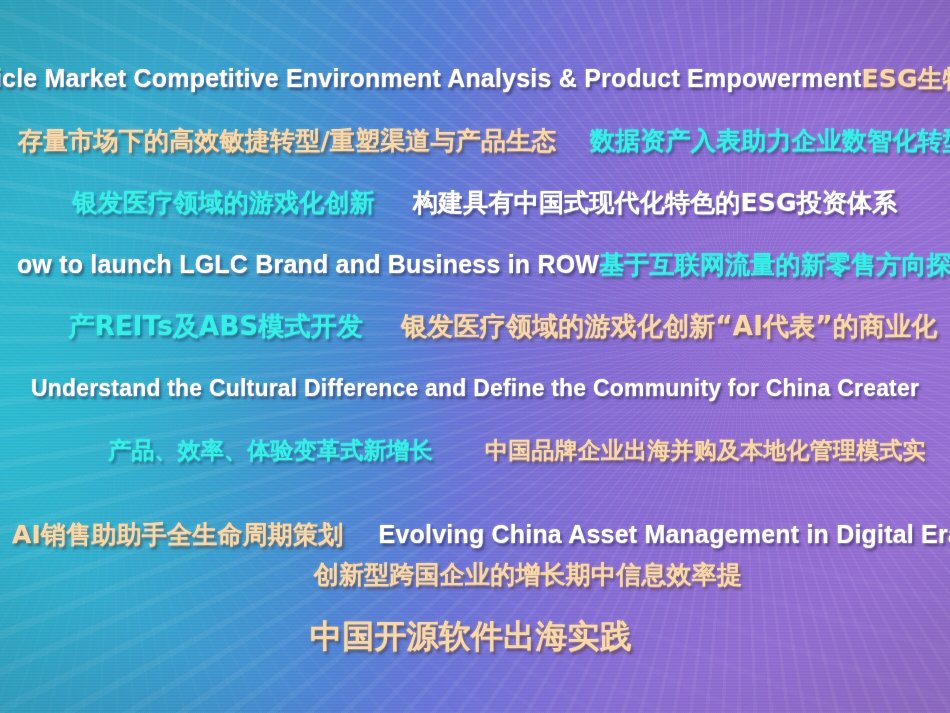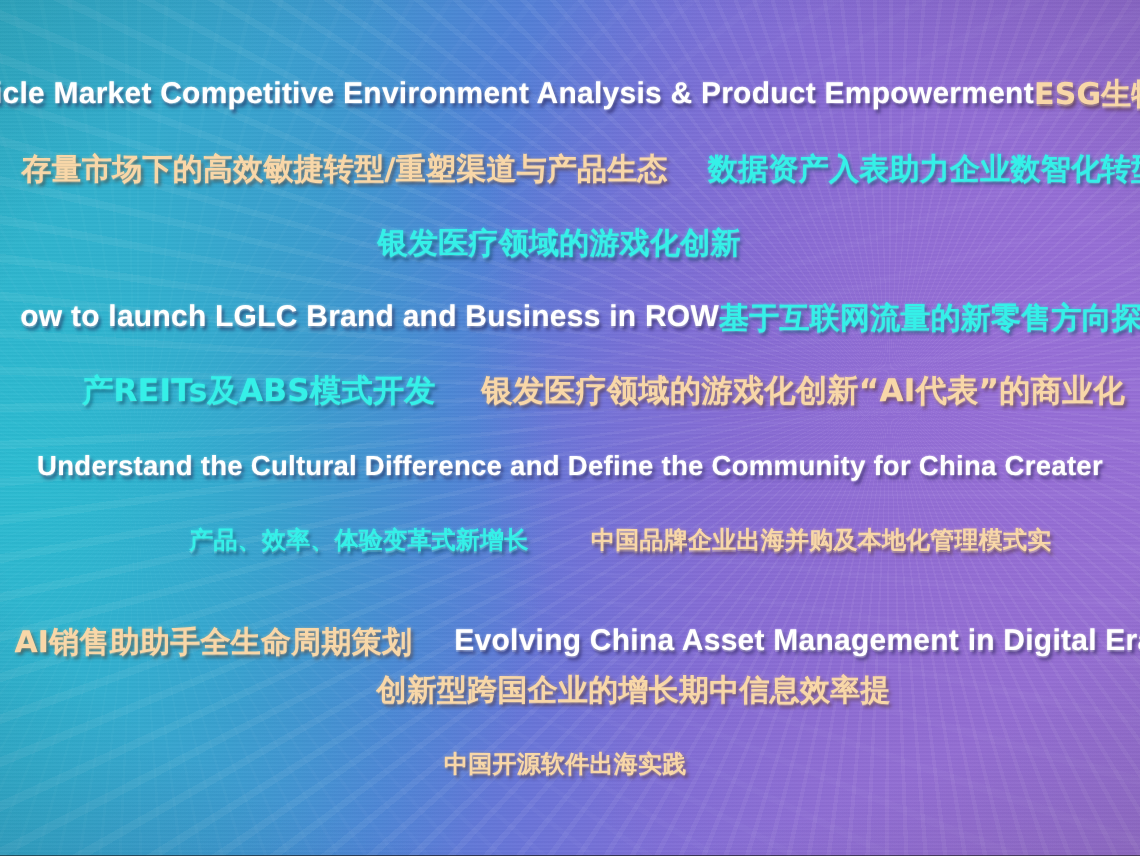--- a/index.html
+++ b/index.html
@@ -121,24 +121,24 @@
   }
   .cjk { font-family: "DejaVu Sans", "Liberation Sans", sans-serif; }
 
   
   .r1 .topic { font-size: 25px; }
   .r2 .topic { font-size: 25px; }
   .r3 .topic { font-size: 25px; }
   .r4 .topic { font-size: 25px; }
   .r5 .topic { font-size: 26px; }
   .r6 .topic { font-size: 23px; }
-  .r7 .topic { font-size: 20px; }
+  .r7 .topic { font-size: 23px; }
   .r8 .topic { font-size: 25px; margin-top: 44px; }
   .r9 .topic { font-size: 25px; }
-  .r10 .topic { font-size: 20px; margin-left: 30px; }
+  .r10 .topic { font-size: 32px; margin-left: 30px; }
 
   
   .r1 { transform: translateX(-14px); }
   .r2 { transform: translateX(18px); }
   .r3 { transform: translateX(10px); }
   .r4 { transform: translateX(22px); }
   .r5 { transform: translateX(28px); }
   .r6 { transform: translateX(0px); }
   .r7 { transform: translateX(42px); }
   .r8 { transform: translateX(12px); }
@@ -164,20 +164,21 @@
 
     <div class="row r2">
       <span class="topic c-orange cjk">存量市场下的高效敏捷转型/重塑渠道与产品生态</span>
       <span class="gap-md"></span>
       <span class="topic c-cyan cjk">数据资产入表助力企业数智化转型</span>
     </div>
 
     <div class="row r3">
       <span class="topic c-cyan cjk">银发医疗领域的游戏化创新</span>
       <span class="gap-md"></span>
+      <span class="topic c-white cjk">构建具有中国式现代化特色的ESG投资体系</span>
     </div>
 
     <div class="row r4">
       <span class="topic c-white">ow to launch LGLC Brand and Business in ROW</span>
       <span class="gap-lg"></span>
       <span class="topic c-cyan cjk">基于互联网流量的新零售方向探索</span>
     </div>
 
     <div class="row r5">
       <span class="topic c-cyan cjk">产REITs及ABS模式开发</span>

